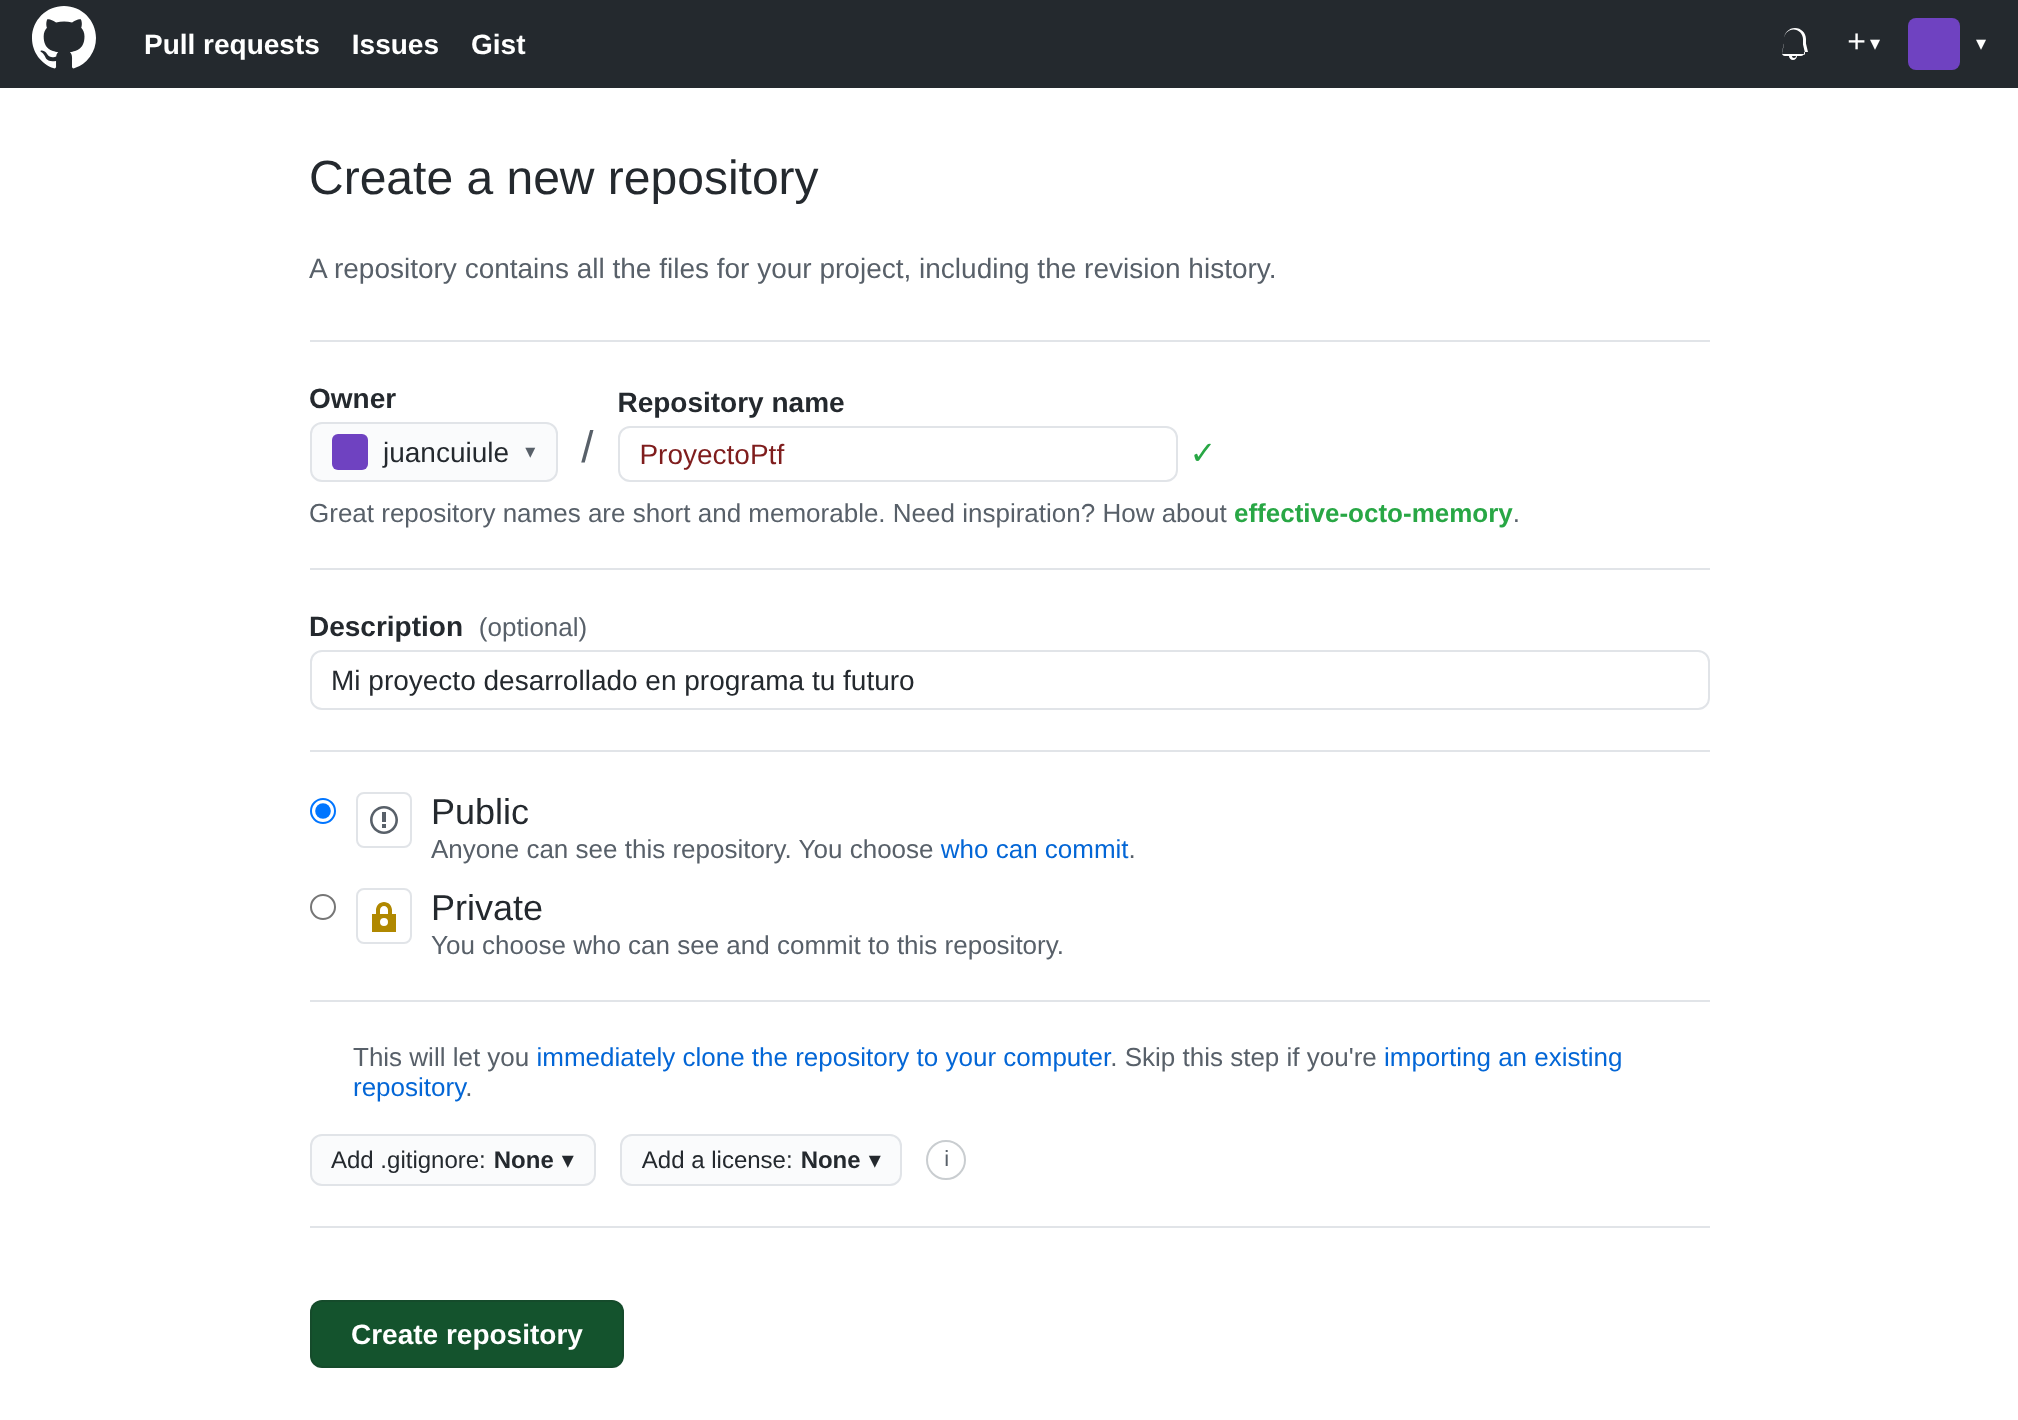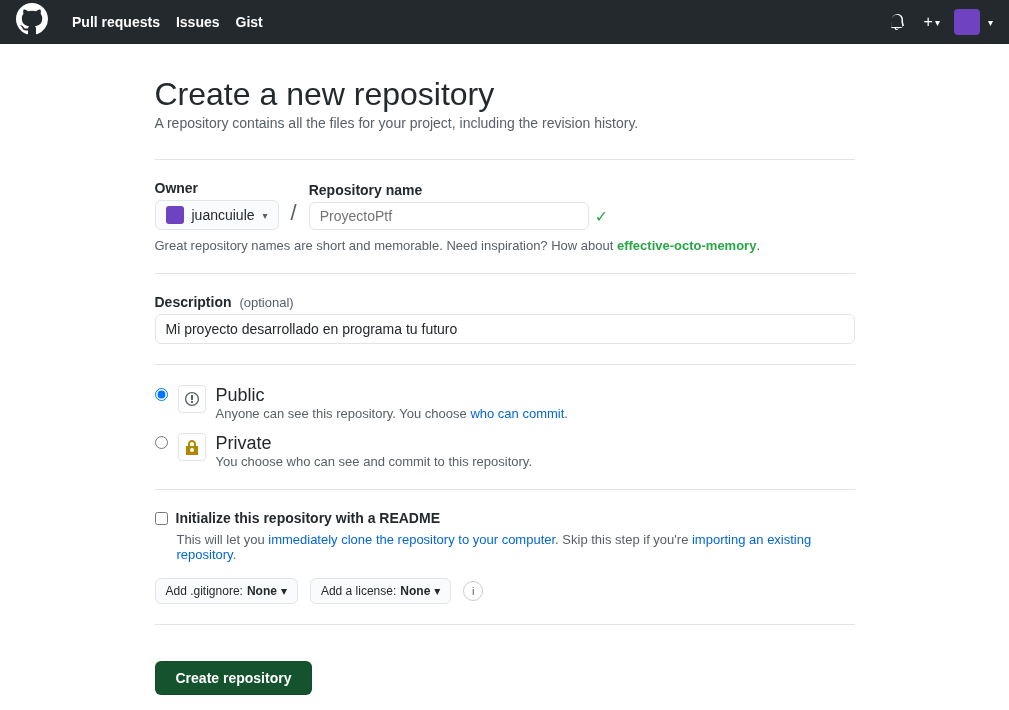--- a/index.html
+++ b/index.html
@@ -58,24 +58,24 @@
     }
 
     
     .main {
       max-width: 740px;
       margin: 32px auto;
       padding: 0 20px;
     }
 
     .page-title {
-      font-size: 32px;
+      font-size: 24px;
       font-weight: 300;
       color: #24292e;
-      margin-bottom: 2px;
+      margin-bottom: 22px;
     }
     .page-subtitle {
       font-size: 14px;
       color: #586069;
       margin-bottom: 28px;
     }
 
     .divider {
       border: none;
       border-top: 1px solid #e1e4e8;
@@ -111,21 +111,21 @@
 
     .slash { font-size: 22px; color: #586069; padding-bottom: 4px; }
 
     .repo-name-input {
       border: 1px solid #e1e4e8;
       border-radius: 6px;
       padding: 5px 10px;
       font-size: 14px;
       width: 280px;
       outline: none;
-      color: #737373;
+      color: #7f1d1d;
     }
 
     .check-icon { color: #28a745; font-size: 16px; margin-left: 6px; }
 
     .name-hint {
       font-size: 13px;
       color: #586069;
       margin-bottom: 0;
       margin-top: 4px;
     }
@@ -317,24 +317,20 @@
         <div class="vis-title">Private</div>
         <div class="vis-desc">You choose who can see and commit to this repository.</div>
       </div>
     </div>
   </div>
 
   <hr class="divider">
 
   
   <div class="checkbox-group">
-    <div class="checkbox-row">
-      <input type="checkbox" id="init-readme" style="">
-      <label for="init-readme">Initialize this repository with a README</label>
-    </div>
     <div class="checkbox-hint">
       <span>This will let you </span><a href="#">immediately clone the repository to your computer</a><span>. Skip this step if you're </span><a href="#">importing an existing repository</a><span>.</span>
     </div>
   </div>
 
   
   <div class="dropdowns-row">
     <button class="dropdown-btn">
       <span>Add .gitignore:</span>
       <span style="font-weight:600;">None</span>

